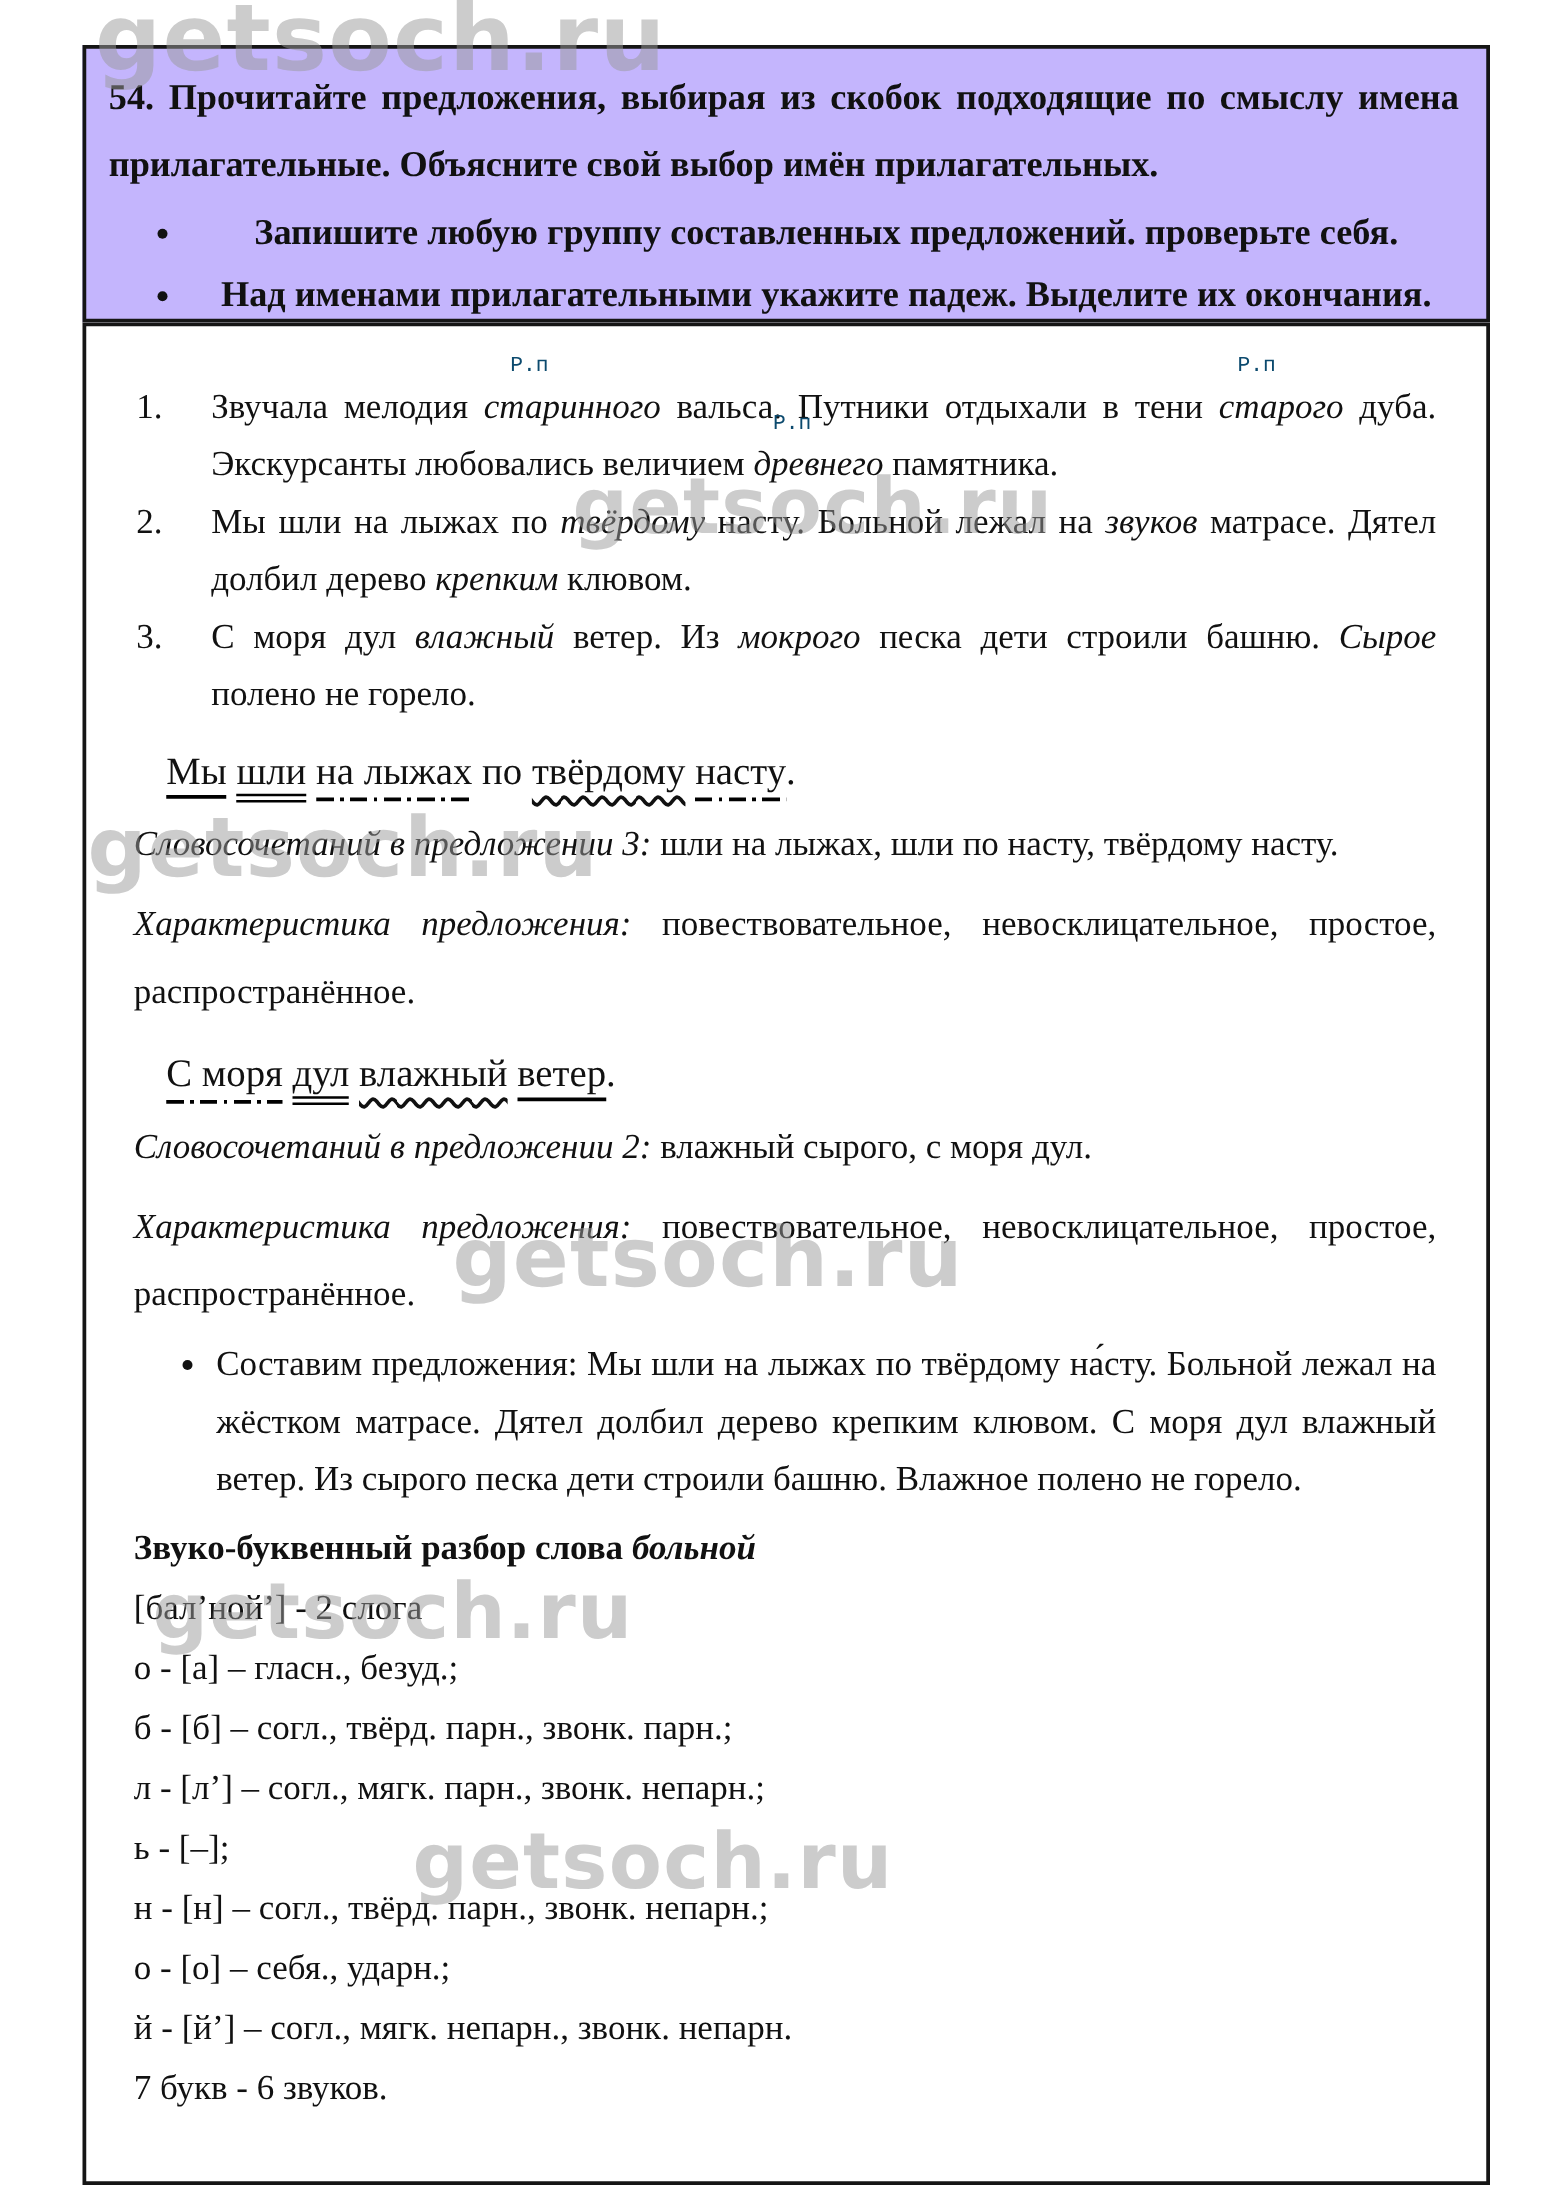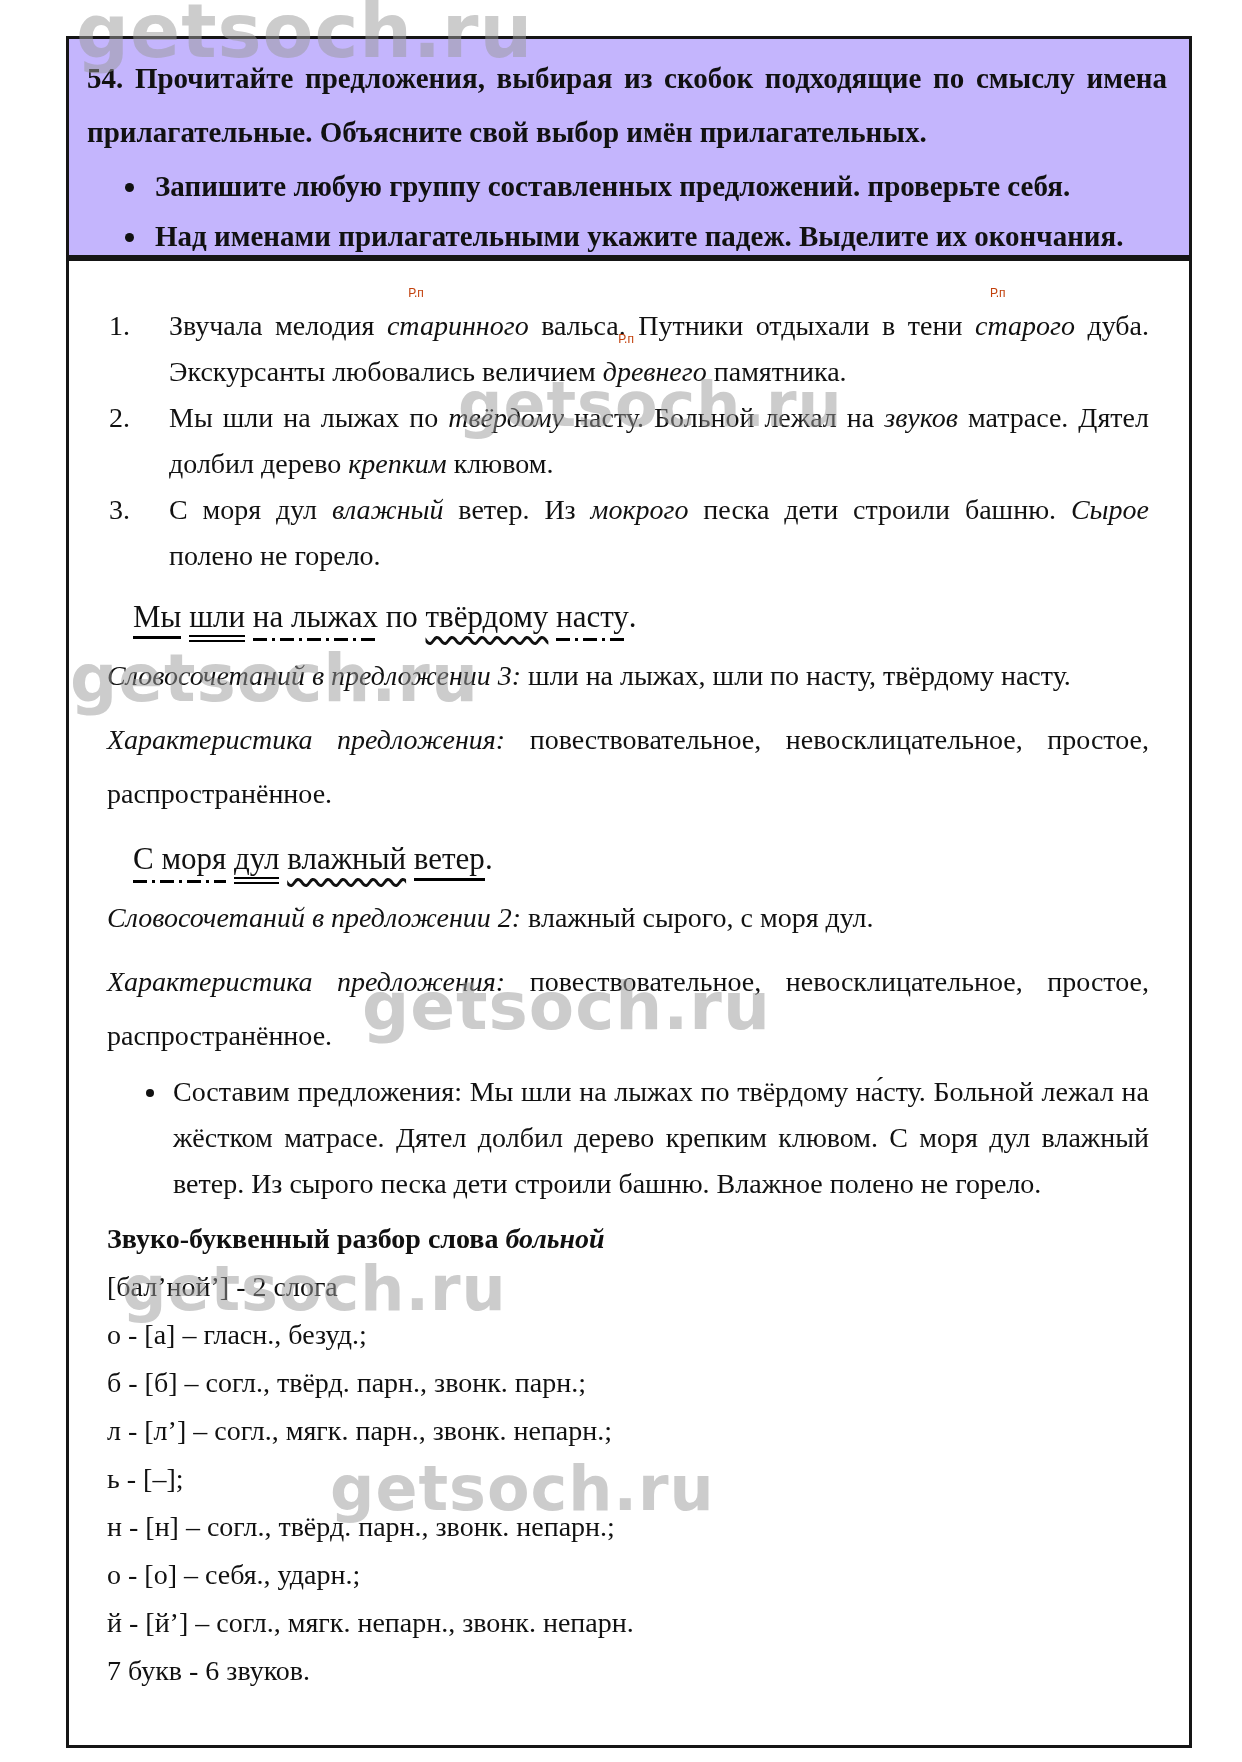--- a/index.html
+++ b/index.html
@@ -16,40 +16,40 @@
     white-space:nowrap;
   }
   
   .task-box{
     position:absolute;left:66px;top:36px;width:1126px;height:222px;
     box-sizing:border-box;border:3px solid #151515;background:#c4b5fd;
     padding:12px 22px 0 18px;font-weight:bold;font-size:29px;z-index:2;
     overflow:hidden;
   }
   .task-title{margin:0;line-height:54px;text-align:justify;}
-  .task-bullets{margin:2px 0 0 0;padding-left:62px;list-style:disc;}
+  .task-bullets{margin:2px 0 0 0;padding-left:62px;list-style:disc;text-align:center;}
   .task-bullets li{line-height:50px;padding-left:6px;}
   
   .main-box{
     position:absolute;left:66px;top:258px;width:1126px;height:1490px;
     box-sizing:border-box;border:3px solid #151515;background:#fff;
     padding:20px 40px 0 38px;font-size:28px;z-index:2;overflow:hidden;
   }
   
   ol.sentences{margin:0;padding-left:62px;list-style:none;}
   ol.sentences li{position:relative;line-height:46px;text-align:justify;}
   ol.sentences li.first{padding-top:22px;}
   .sent-num{position:absolute;left:-60px;}
   ol.sentences li.first .sent-num{top:22px;}
   .ital{font-style:italic;}
   .case-word{position:relative;font-style:italic;white-space:nowrap;}
   .case-label{
     position:absolute;top:-26px;left:15%;font-style:normal;
-    font-family:Liberation Sans, sans-serif;
-    font-size:12px;line-height:19px;color:#c2410c;
+    font-family:Liberation Mono, monospace;
+    font-size:17px;line-height:19px;color:#0c4a6e;
   }
   
   .parsed{margin:16px 0 10px 26px;font-size:31px;line-height:44px;white-space:nowrap;}
   .u-single{border-bottom:3px solid #000;padding-bottom:2px;text-align:center;}
   .u-double{border-bottom:7px double #000;padding-bottom:1px;}
   .u-wavy{text-decoration:underline;text-decoration-style:wavy;
           text-decoration-thickness:2.5px;text-underline-offset:9px;}
   .u-dashdot{position:relative;}
   .u-dashdot::after{
     content:"";position:absolute;left:0;right:0;bottom:-7px;height:3px;

